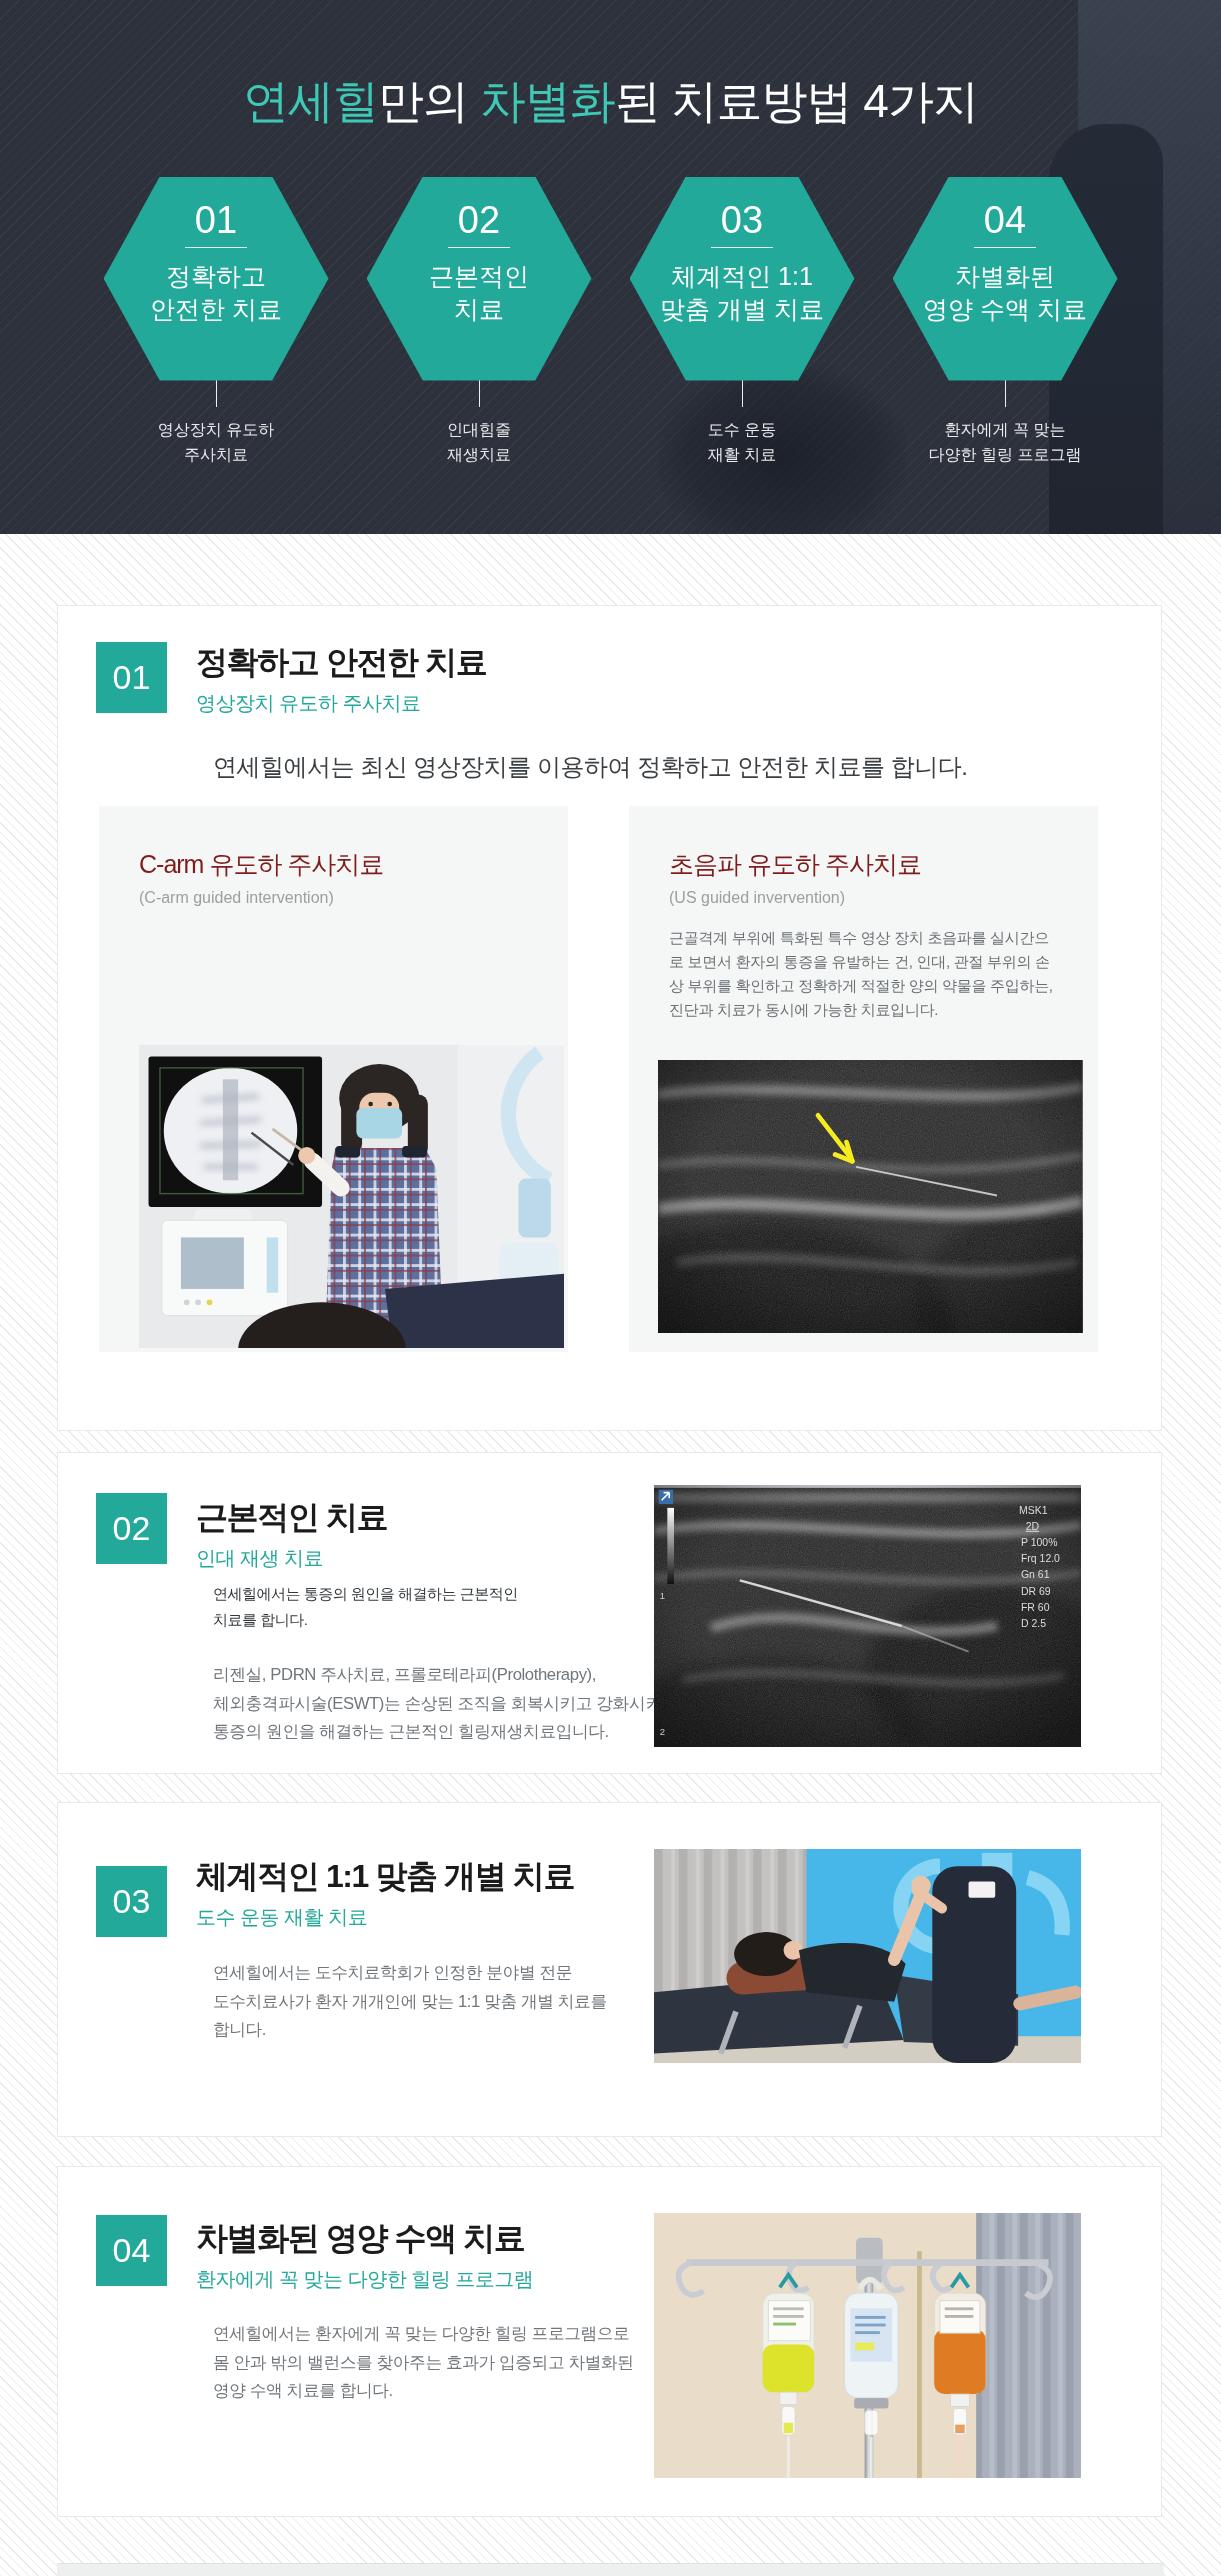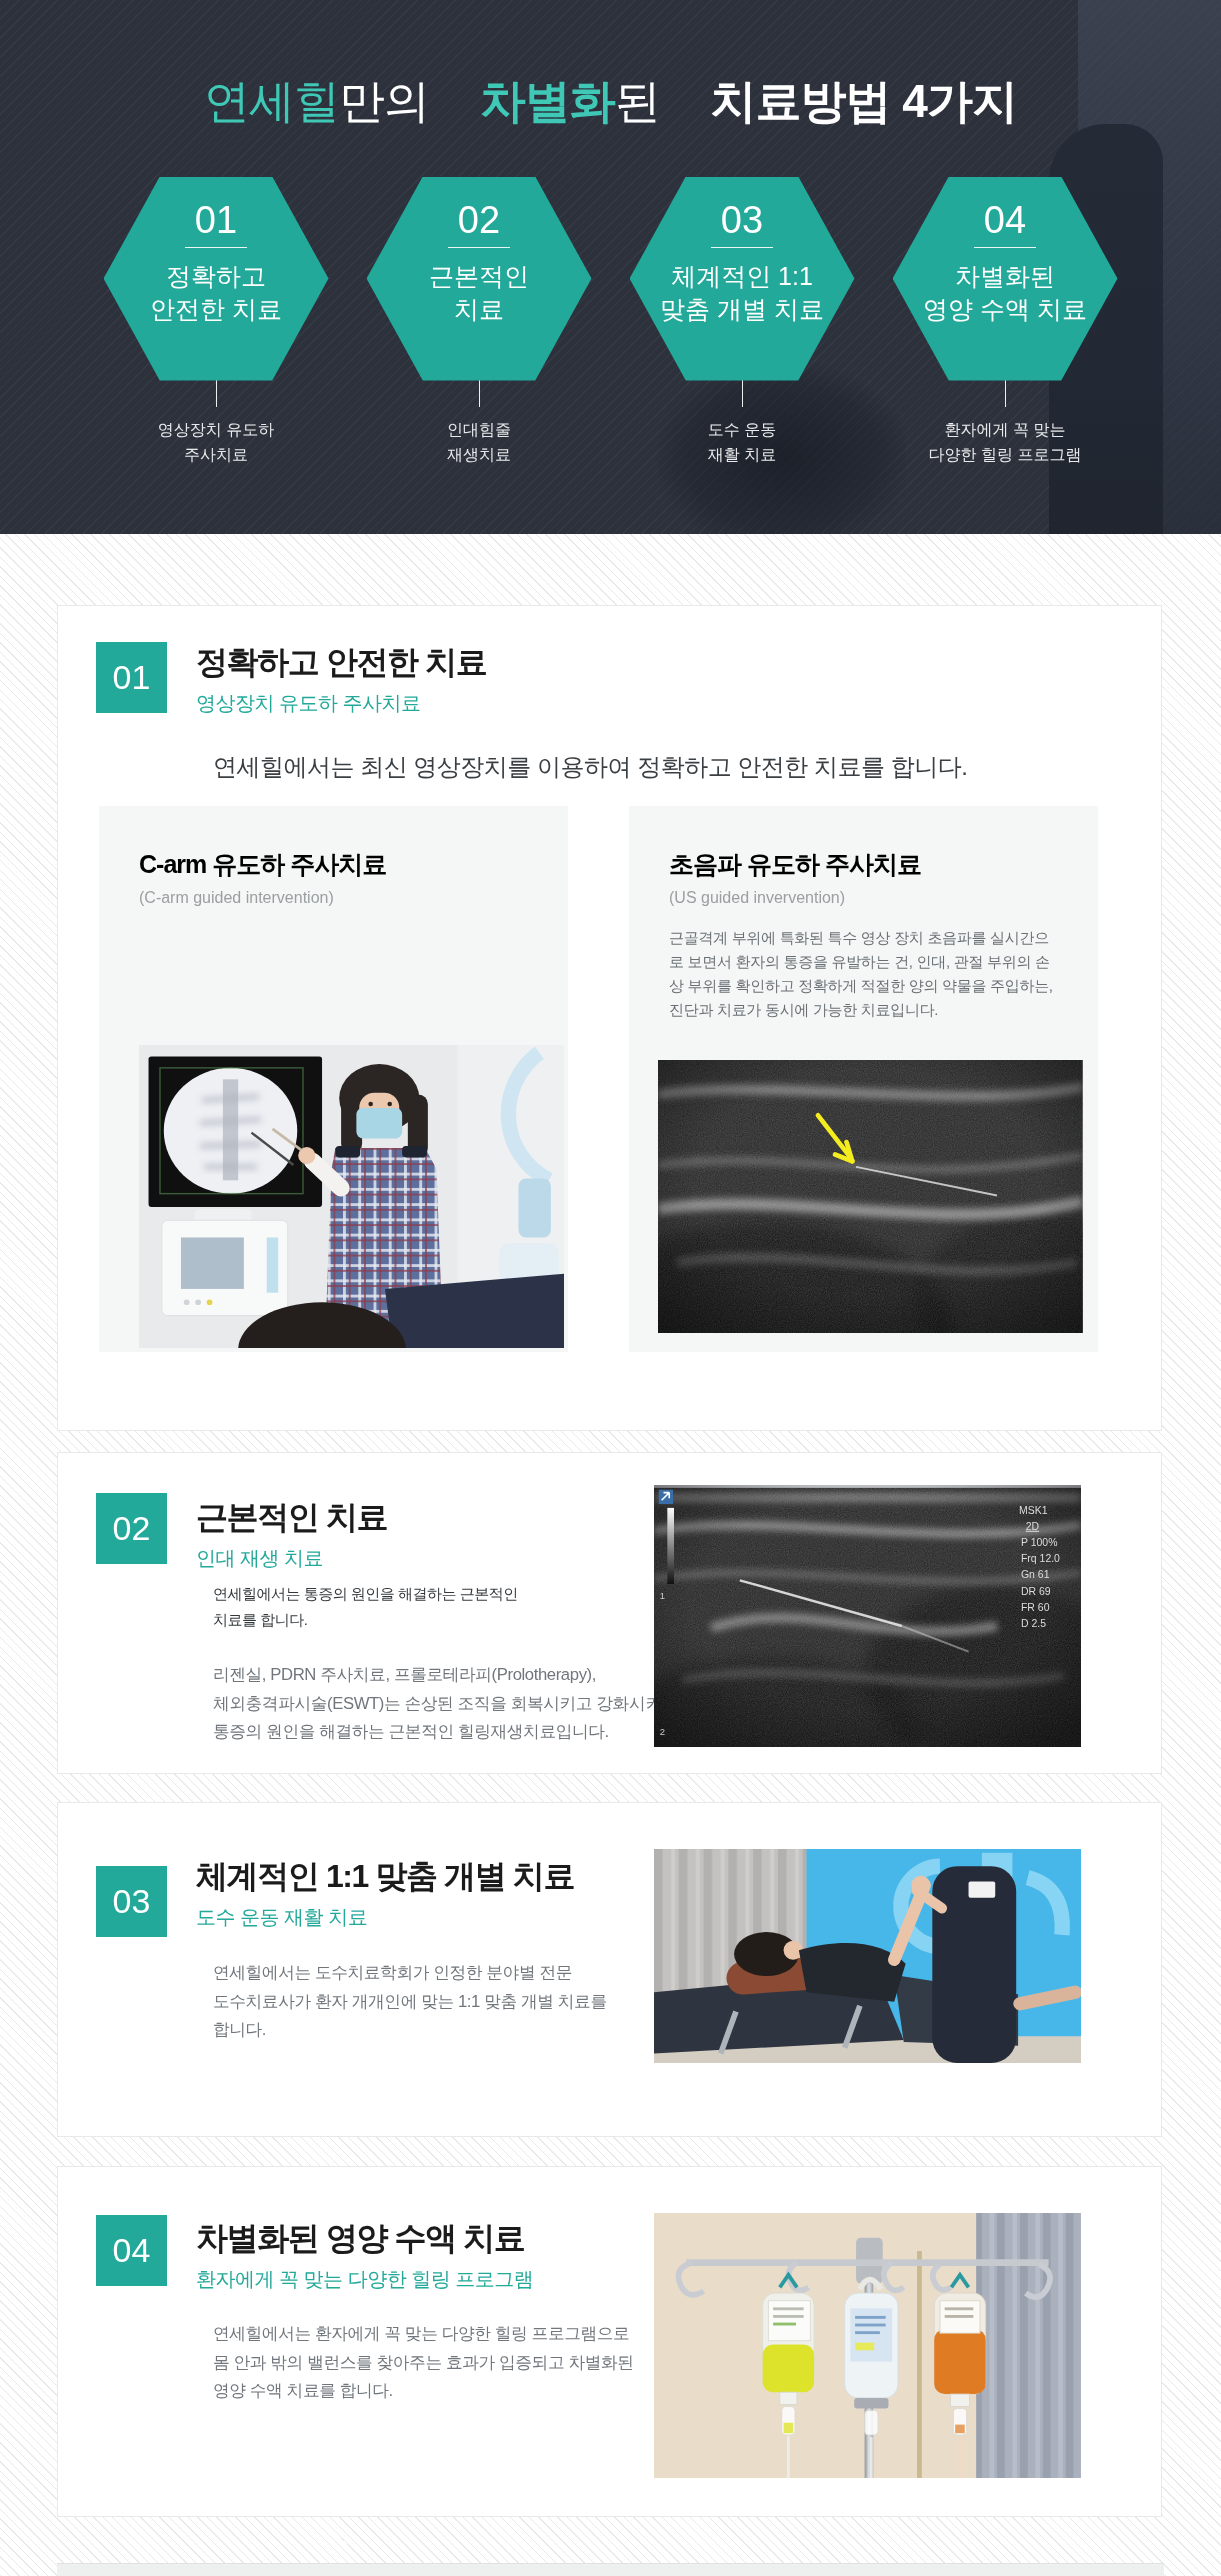--- a/index.html
+++ b/index.html
@@ -38,21 +38,21 @@
   }
   .hero-photo-hand{
     position:absolute;left:658px;top:363px;width:248px;height:172px;
     background:radial-gradient(ellipse at 50% 55%,rgba(22,27,36,.75) 0%,rgba(22,27,36,.35) 55%,transparent 75%);
   }
   .hero-title{
     position:relative;margin:0;padding-top:76px;text-align:center;
     font-size:46px;line-height:1.1;font-weight:500;color:#ffffff;letter-spacing:-1px;z-index:2;
   }
   .hero-title .accent{color:var(--teal-bright);}
-  .hero-title .bold{font-weight:700;margin-left:39px;}
+  .hero-title .bold{font-weight:400;}
 
   .steps{
     position:relative;z-index:2;margin-top:50px;
     display:flex;justify-content:center;gap:38px;
   }
   .step{width:225px;display:flex;flex-direction:column;align-items:center;}
   .hex{
     width:225px;height:204px;background:var(--teal);
     clip-path:polygon(25% 0%,75% 0%,100% 50%,75% 100%,25% 100%,0% 50%);
     display:flex;flex-direction:column;align-items:center;color:#fff;
@@ -83,21 +83,21 @@
   .titleblock{position:absolute;left:138px;}
   .titleblock h2{margin:0;font-size:32px;font-weight:800;color:var(--ink);letter-spacing:-1.4px;line-height:1.15;}
   .titleblock .sub{margin-top:9.5px;font-size:20px;font-weight:500;color:var(--teal);letter-spacing:-0.5px;}
 
   
   .card1 .badge{top:36px;}
   .card1 .titleblock{top:38px;}
   .card1 .intro{position:absolute;left:155px;top:145px;margin:0;font-size:24px;color:#3a3f43;letter-spacing:-0.5px;}
   .boxes{position:absolute;left:41px;top:200px;display:flex;gap:61px;}
   .box{position:relative;width:469px;height:546px;background:#f5f6f6;padding:42px 40px 0;}
-  .box h3{margin:0;font-size:25px;font-weight:700;color:#000000;letter-spacing:-1px;}
+  .box h3{margin:0;font-size:25px;font-weight:400;color:#7f1d1d;letter-spacing:-1px;}
   .box-sub{margin-top:7.6px;font-size:16px;color:#9aa0a2;}
   .box-body{margin:19px 0 0;font-size:15px;line-height:1.6;color:#697074;letter-spacing:-0.3px;}
   .box-photo{position:absolute;overflow:hidden;}
   .photo-a{left:40px;right:3.8px;bottom:3.8px;height:303px;}
   .photo-b{left:29px;right:15.3px;bottom:19px;height:273px;}
 
   
   .lead{position:absolute;left:155px;margin:0;font-size:15px;line-height:1.75;color:#33383c;font-weight:500;letter-spacing:-0.5px;width:448px;}
   .body-text{position:absolute;left:155px;margin:0;font-size:16.7px;line-height:1.72;color:#70767b;letter-spacing:-0.4px;width:458px;}
   .side-photo{position:absolute;left:596px;width:427px;overflow:hidden;}

